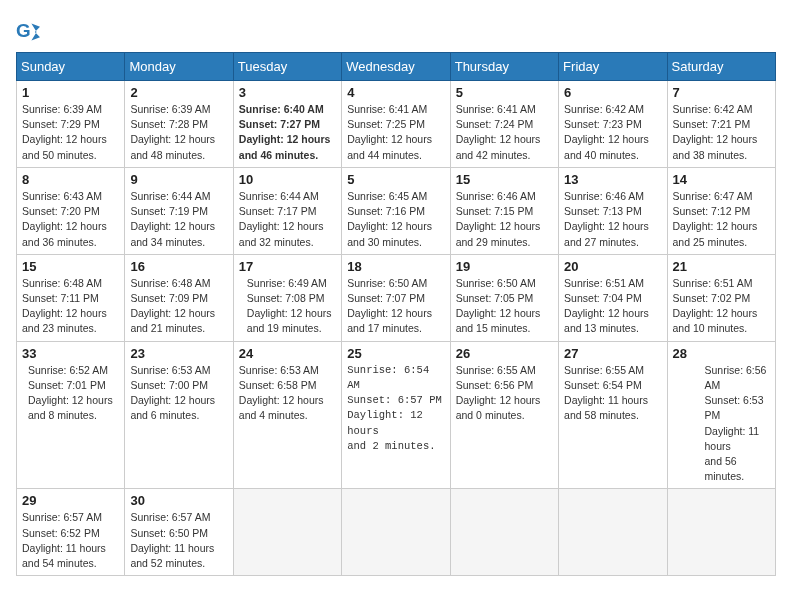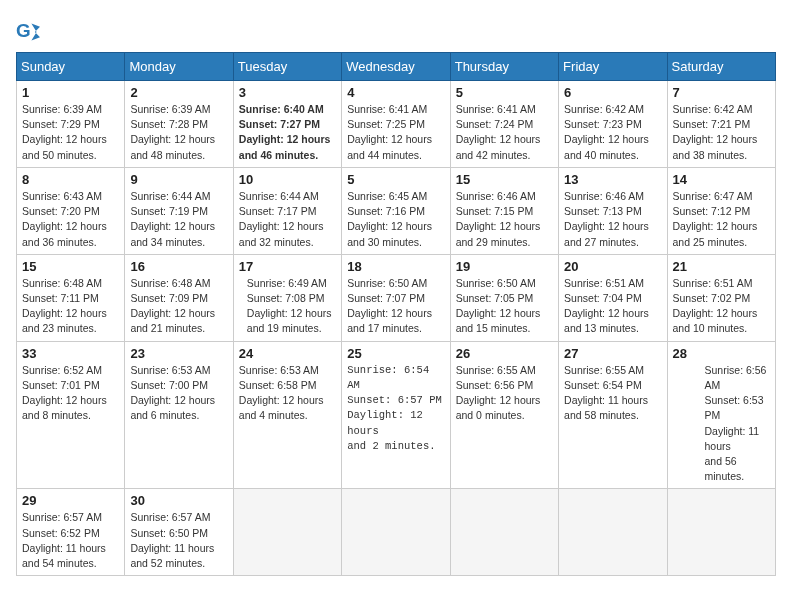--- a/index.html
+++ b/index.html
@@ -275,21 +275,21 @@
           <span class="day-num">21</span>
           <div class="day-info" style="white-space: pre-line;">Sunrise: 6:51 AM
 Sunset: 7:02 PM
 Daylight: 12 hours
 and 10 minutes.</div>
         </td>
       </tr>
       <tr class="week-row">
         <td>
           <span class="day-num">33</span>
-          <div class="day-info" style="white-space: pre-line;">Sunrise: 6:52 AM
+          <div class="day-info" style="white-space: pre-line; margin-left: 6px;">Sunrise: 6:52 AM
 Sunset: 7:01 PM
 Daylight: 12 hours
 and 8 minutes.</div>
         </td>
         <td>
           <span class="day-num">23</span>
           <div class="day-info" style="white-space: pre-line;">Sunrise: 6:53 AM
 Sunset: 7:00 PM
 Daylight: 12 hours
 and 6 minutes.</div>

